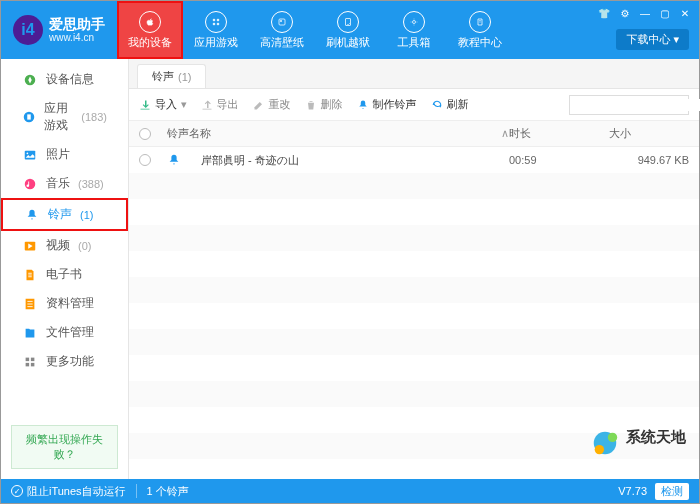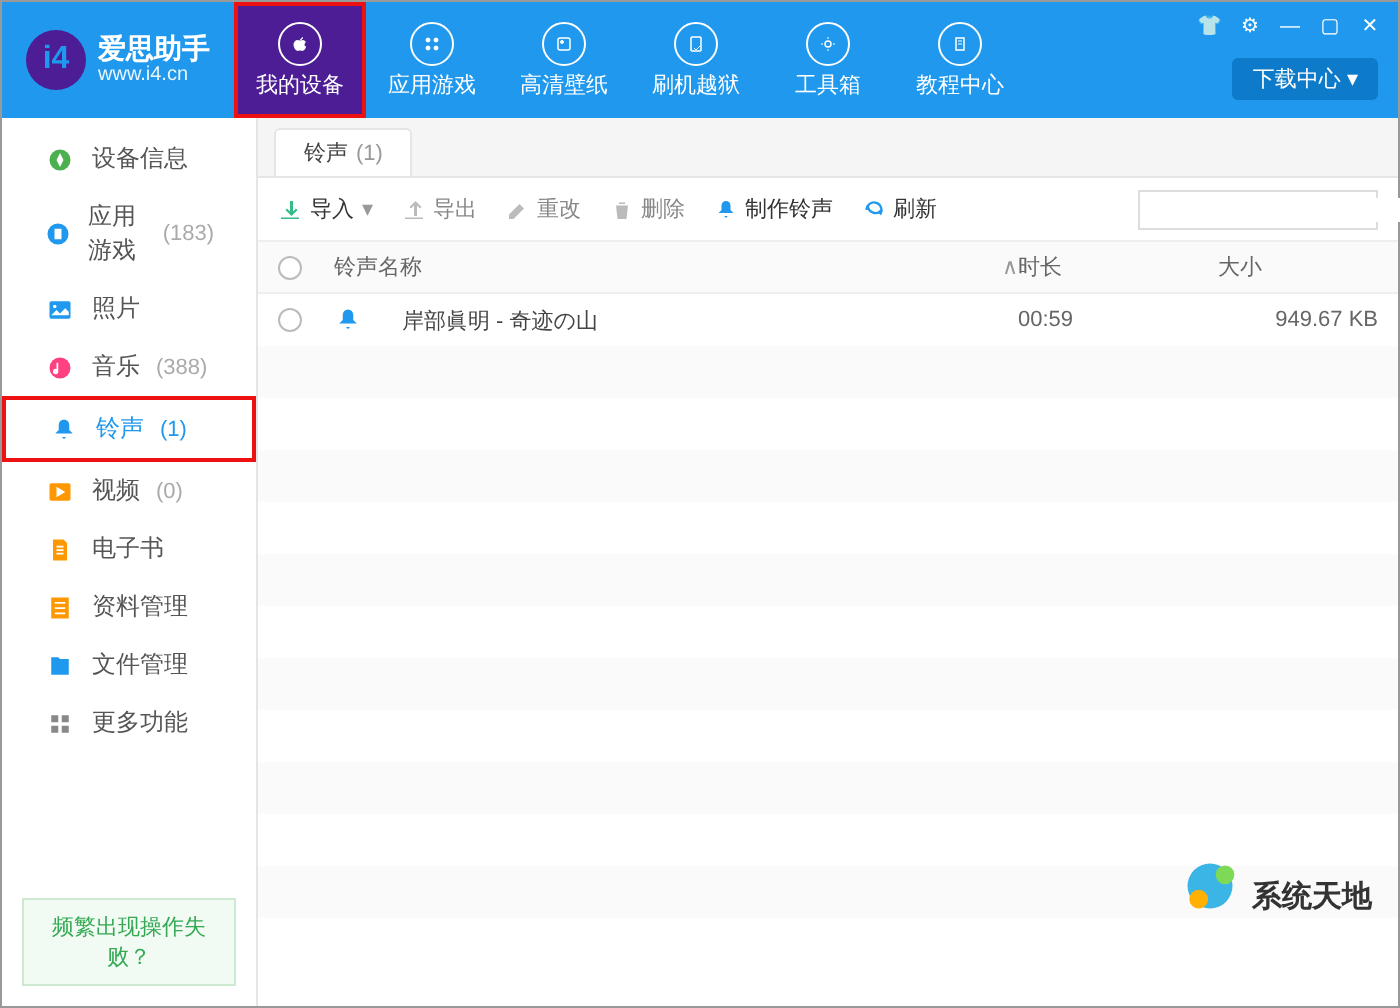--- a/index.html
+++ b/index.html
@@ -9,21 +9,21 @@
 
   
   .header { height: 58px; background: #1f98ed; display: flex; align-items: center; color: #fff; position: relative; }
   .logo { display: flex; align-items: center; gap: 6px; padding: 0 12px; }
   .logo-mark { width: 30px; height: 30px; border-radius: 50%; background: #4c1d95; color: #1f98ed; font-weight: bold; display: flex; align-items: center; justify-content: center; font-size: 16px; }
   .logo-text { display: flex; flex-direction: column; line-height: 1.1; }
   .logo-text .t1 { font-size: 14px; font-weight: bold; }
   .logo-text .t2 { font-size: 10px; opacity: .9; }
   .nav { display: flex; height: 100%; }
   .nav-item { width: 66px; display: flex; flex-direction: column; align-items: center; justify-content: center; gap: 2px; font-size: 11px; cursor: pointer; position: relative; }
-  .nav-item.active { background: #4c1d95; }
+  .nav-item.active { background: #ef4444; }
   .nav-item .ic { width: 22px; height: 22px; border: 1.5px solid #fff; border-radius: 50%; display: flex; align-items: center; justify-content: center; }
   .nav-item .ic svg { width: 12px; height: 12px; stroke: #fff; fill: #fff; }
   .header-right { position: absolute; right: 8px; top: 6px; display: flex; gap: 8px; color: #fff; font-size: 10px; align-items: center; }
   .header-right .winbtn { width: 12px; height: 12px; display:flex; align-items:center; justify-content:center; cursor:pointer; }
   .dl-center { position: absolute; right: 10px; top: 28px; background: #0d7bc9; border-radius: 3px; padding: 3px 10px; font-size: 11px; cursor: pointer; display:flex; align-items:center; gap:3px; }
 
   .red-box { border: 2px solid #e11; }
 
   
   .body { flex: 1; display: flex; min-height: 0; }
@@ -70,21 +70,21 @@
   
   .statusbar { height: 24px; background: #1f98ed; color: #fff; font-size: 11px; display: flex; align-items: center; padding: 0 10px; gap: 10px; }
   .statusbar .sep { width:1px; height:14px; background: rgba(255,255,255,.4); }
   .statusbar .sb-right { margin-left: auto; display:flex; align-items:center; gap:8px; }
   .sb-btn { background:#fff; color:#1f98ed; padding:1px 6px; border-radius:2px; cursor:pointer; }
   .sb-chk { display:flex; align-items:center; gap:4px; }
   .sb-chk .c { width:12px;height:12px;border-radius:50%;border:1px solid #fff; display:flex;align-items:center;justify-content:center;}
   .sb-chk .c::after{content:"✓"; font-size:8px;}
 
   
-  .watermark { position: fixed; right: 14px; bottom: 46px; display: flex; align-items: flex-end; gap: 6px; font-size: 15px; color: #333; font-weight: bold; pointer-events: none; }
+  .watermark { position: fixed; right: 14px; bottom: 46px; display: flex; align-items: flex-start; gap: 6px; font-size: 15px; color: #333; font-weight: bold; pointer-events: none; }
   .wm-ic { width: 30px; height: 30px; }
 </style>
 </head>
 <body>
 
 <div class="app">
 
   <div class="header">
     <div class="logo">
       <div class="logo-mark">i4</div>
@@ -354,20 +354,32 @@
           <div class="row"></div>
           <div class="row"></div>
           <div class="row"></div>
           <div class="row"></div>
           <div class="row"></div>
           <div class="row"></div>
         </div>
     </div>
   </div>
 
+  <div class="statusbar">
+    <div class="sb-chk">
+      <span class="c"></span>
+      <span>阻止iTunes自动运行</span>
+    </div>
+    <div class="sep"></div>
+    <span>1 个铃声</span>
+    <div class="sb-right">
+      <span>V7.73</span>
+      <span class="sb-btn">检测</span>
+    </div>
+  </div>
 </div>
 
 <div class="watermark">
   <svg class="wm-ic" viewBox="0 0 32 32">
     <circle cx="16" cy="16" r="12" fill="#3bb4e6"></circle>
     <circle cx="24" cy="10" r="5" fill="#7ed957"></circle>
     <circle cx="10" cy="23" r="5" fill="#ffb000"></circle>
   </svg>
   <span>系统天地</span>
 </div>

